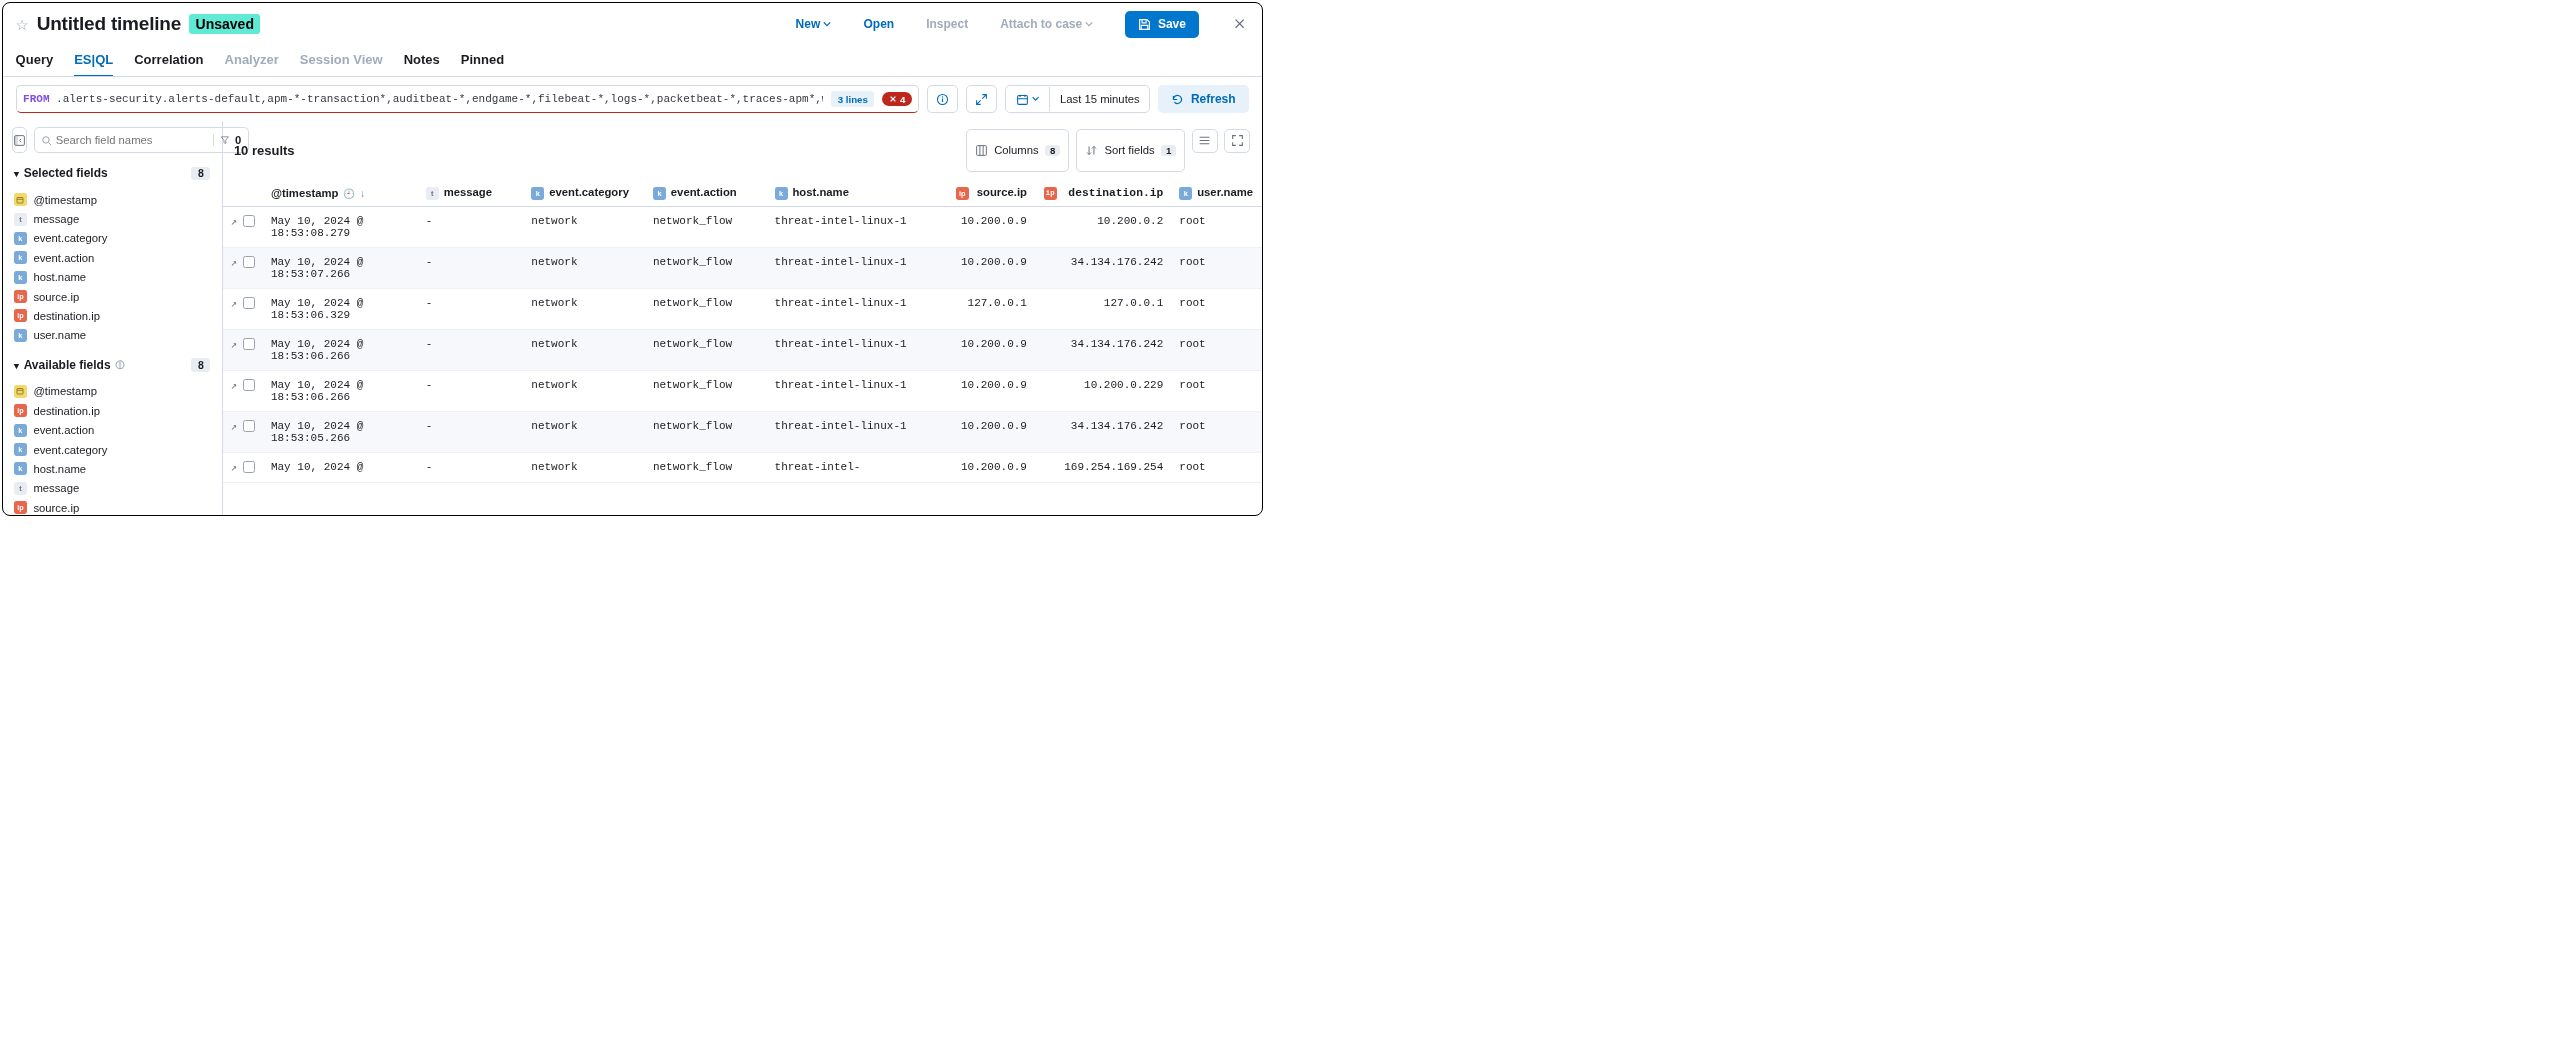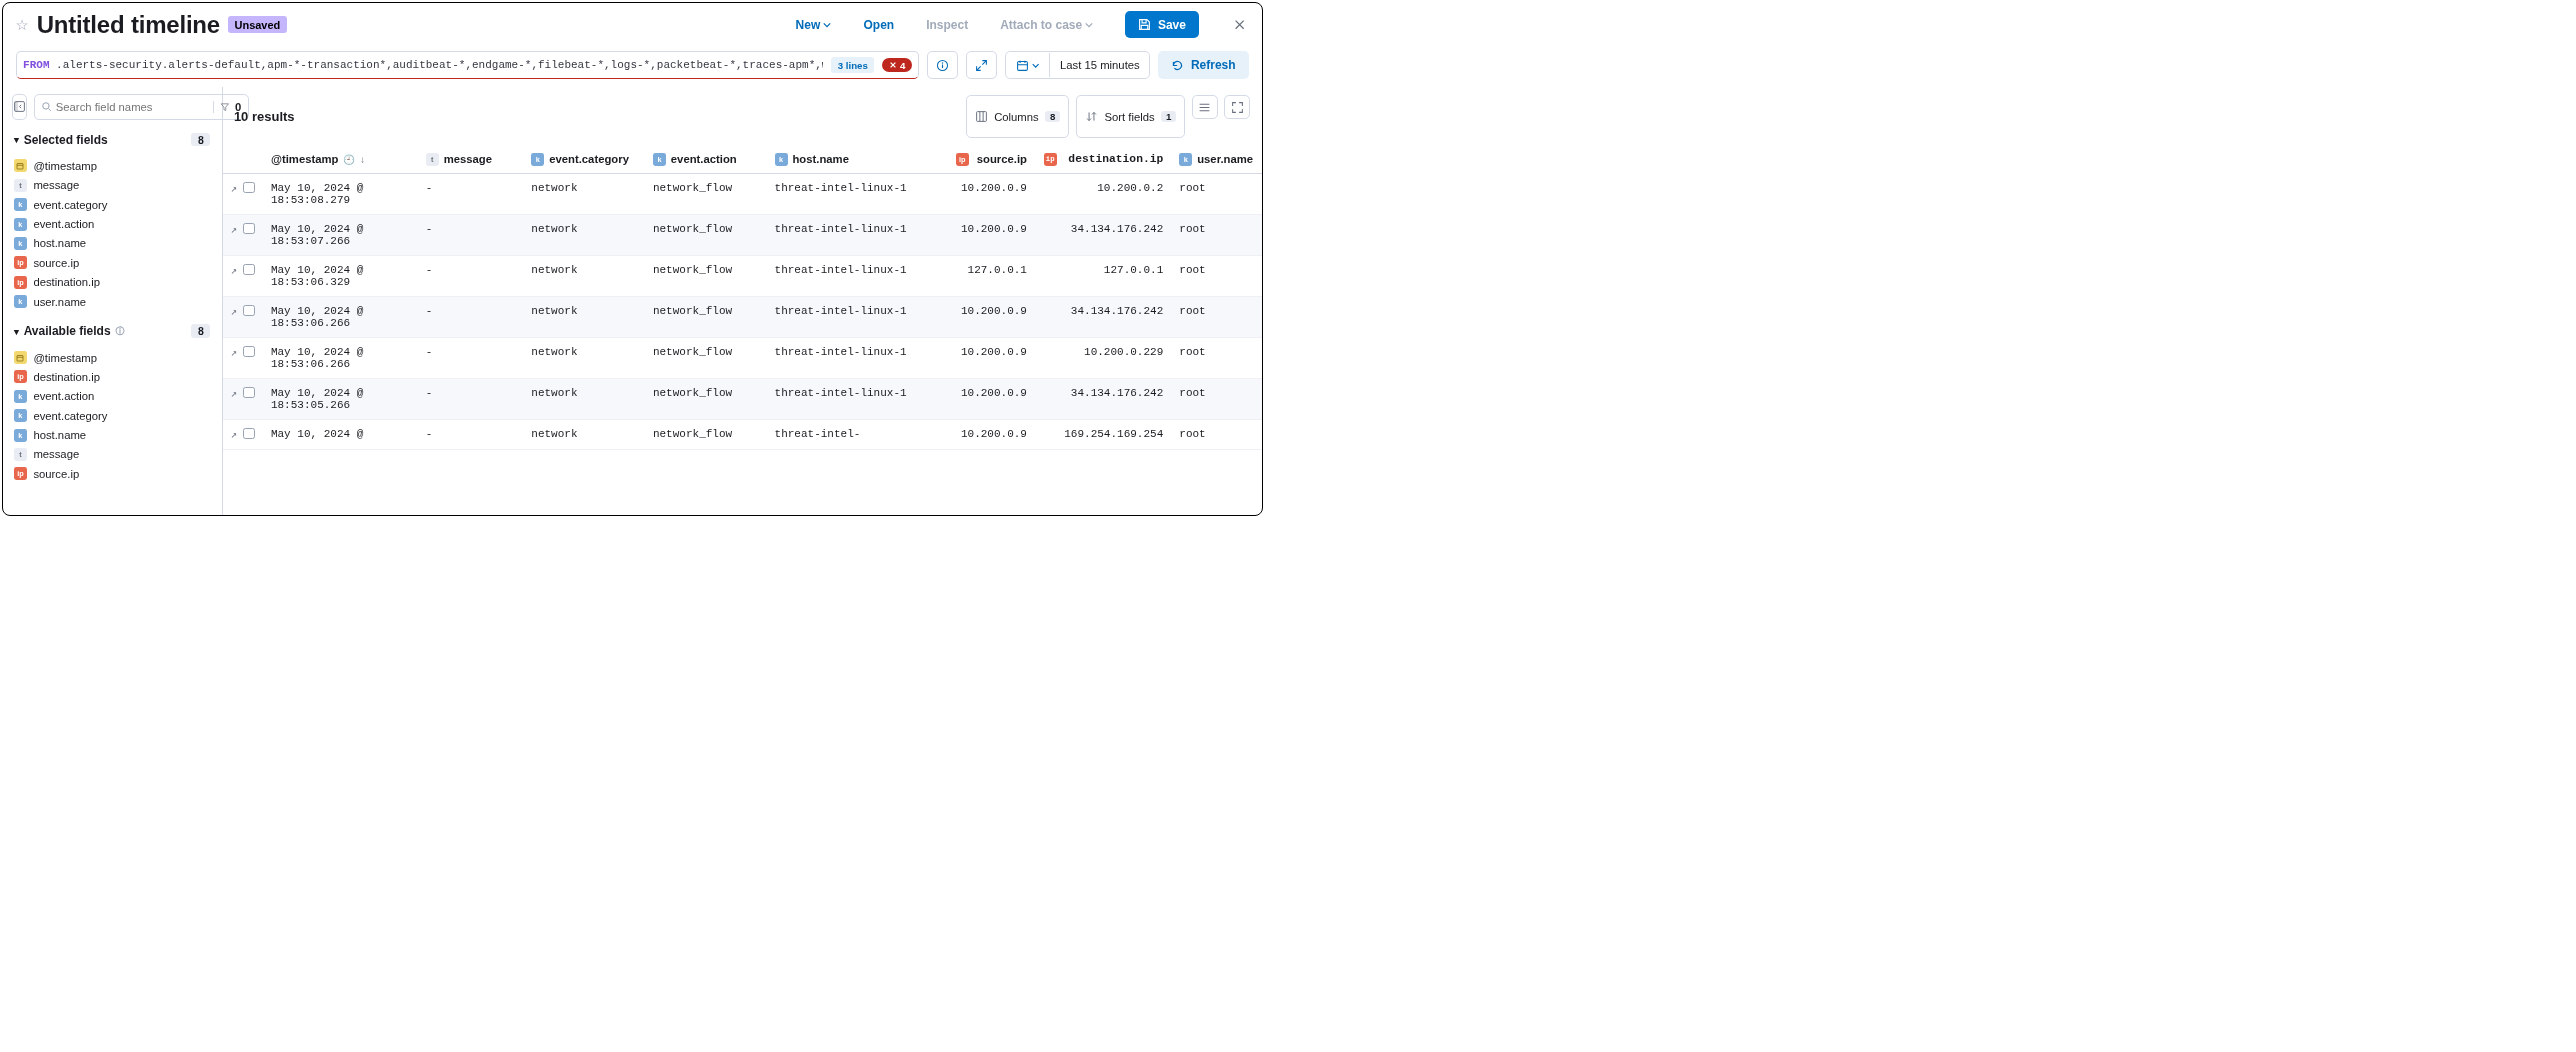--- a/index.html
+++ b/index.html
@@ -2,22 +2,22 @@
 <html style="font-size:13px"><head>
 <meta charset="utf-8">
 <style>
 * { box-sizing: border-box; margin: 0; padding: 0; }
 body { font-family: -apple-system, BlinkMacSystemFont, "Segoe UI", Helvetica, Arial, sans-serif; font-size: 11.3px; color: #1a1c21; background: #fff; }
 .app { border: 1.6px solid #000; border-radius: 8px; overflow: hidden; width: 1261px; height: 514px; margin: 1.6px; display: flex; flex-direction: column; }
 
 
 .hdr { display: flex; align-items: center; padding: 8px 13px 4.9px 13px; gap: 8px; }
 .star { color: #98a2b3; font-size: 14.6px; cursor: pointer; }
-.title { font-size: 24px; font-weight: 700; letter-spacing: -0.2px; }
-.badge-unsaved { background: #c4b5fd; color: #000; font-size: 11px; font-weight: 700; padding: 2.4px 6.5px; border-radius: 3.2px; }
+.title { font-size: 19px; font-weight: 700; letter-spacing: -0.2px; }
+.badge-unsaved { background: #5eead4; color: #000; font-size: 14px; font-weight: 700; padding: 2.4px 6.5px; border-radius: 3.2px; }
 .hdr-right { margin-left: auto; display: flex; align-items: center; gap: 32px; }
 .hdr-link { color: #006bb8; font-weight: 600; font-size: 12px; cursor: pointer; display: flex; align-items: center; gap: 3.2px; }
 .hdr-link.disabled { color: #a2abba; cursor: default; }
 .btn-save { background: #07c; color: #fff; border: none; border-radius: 4.9px; padding: 6.5px 13px; font-size: 12px; font-weight: 700; display: flex; align-items: center; gap: 6.5px; cursor: pointer; }
 .close-x { color: #69707d; font-size: 13px; cursor: pointer; padding: 3.2px; }
 
 
 .tabs { display: flex; gap: 21px; padding: 4.9px 13px 0 13px; border-bottom: 0.8px solid #d3dae6; }
 .tab { font-size: 13px; font-weight: 700; padding: 4.9px 0 8px 0; cursor: pointer; }
 .tab.selected { color: #006bb8; border-bottom: 1.6px solid #006bb8; }
@@ -121,20 +121,29 @@
         <span>Save</span>
       </button>
       <span class="close-x">
         <svg width="11.3" height="11.3" viewBox="0 0 14 14">
             <path d="M2 2 L12 12 M12 2 L2 12" stroke="#69707d" stroke-width="1.6"></path>
           </svg>
       </span>
     </div>
   </div>
 
+  <div class="tabs">
+    <div class="tab">Query</div>
+    <div class="tab selected">ES|QL</div>
+    <div class="tab">Correlation</div>
+    <div class="tab disabled">Analyzer</div>
+    <div class="tab disabled">Session View</div>
+    <div class="tab">Notes</div>
+    <div class="tab">Pinned</div>
+  </div>
 
   <div class="qbar-wrap">
     <div class="qbar">
       <div class="qbar-text">
         <span class="kw-from">FROM</span>
         <span style="color:#343741;">.alerts-security.alerts-default,apm-*-transaction*,auditbeat-*,endgame-*,filebeat-*,logs-*,packetbeat-*,traces-apm*,winlogbeat-*,-*elastic...</span>
       </div>
       <span class="qbar-lines">3 lines</span>
       <span class="qbar-err">
         <svg width="8" height="8" viewBox="0 0 10 10">

